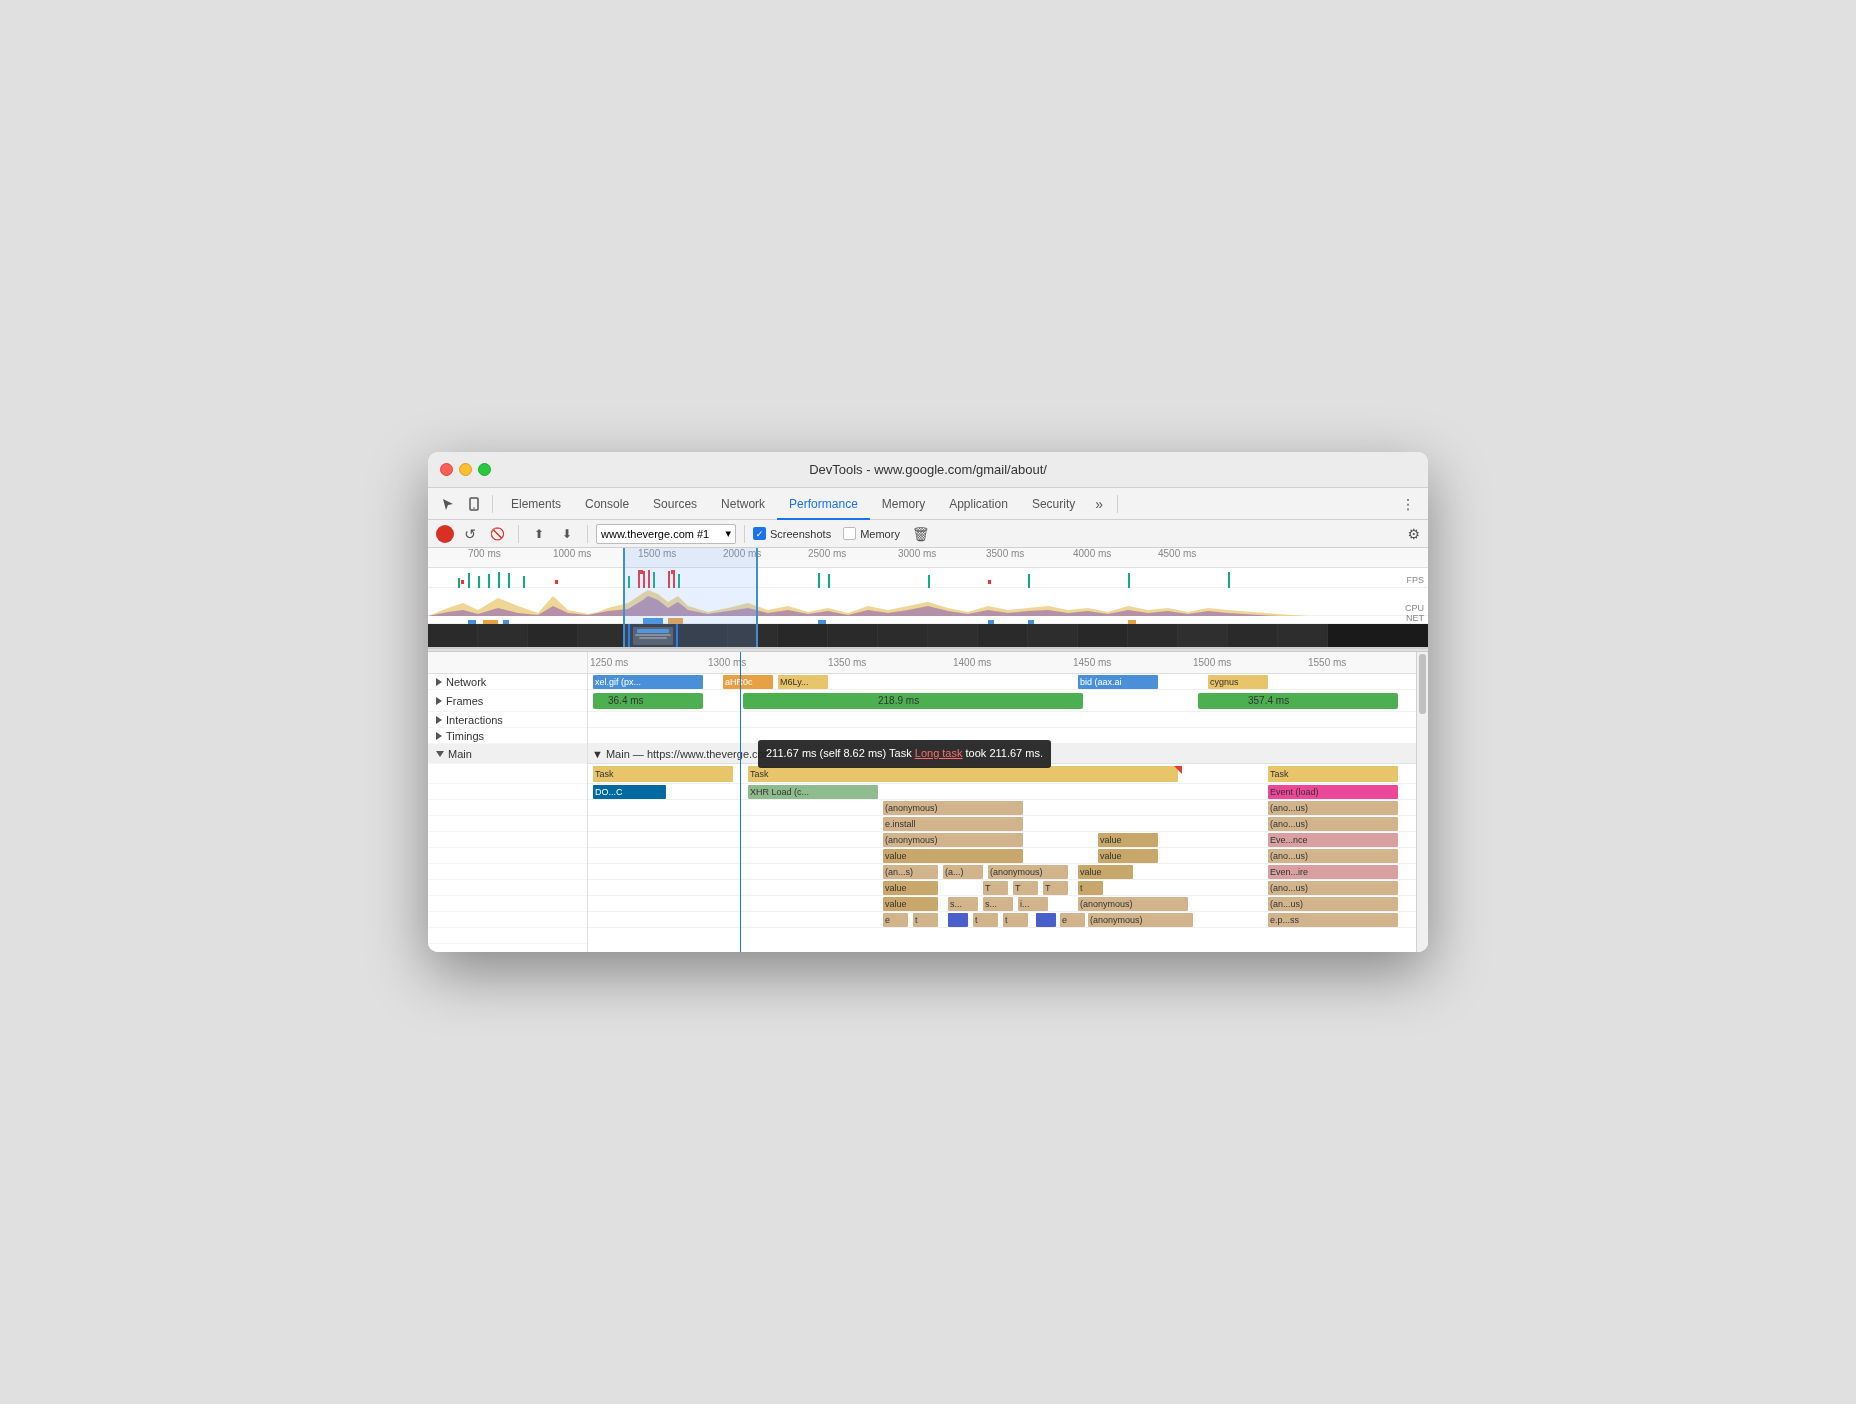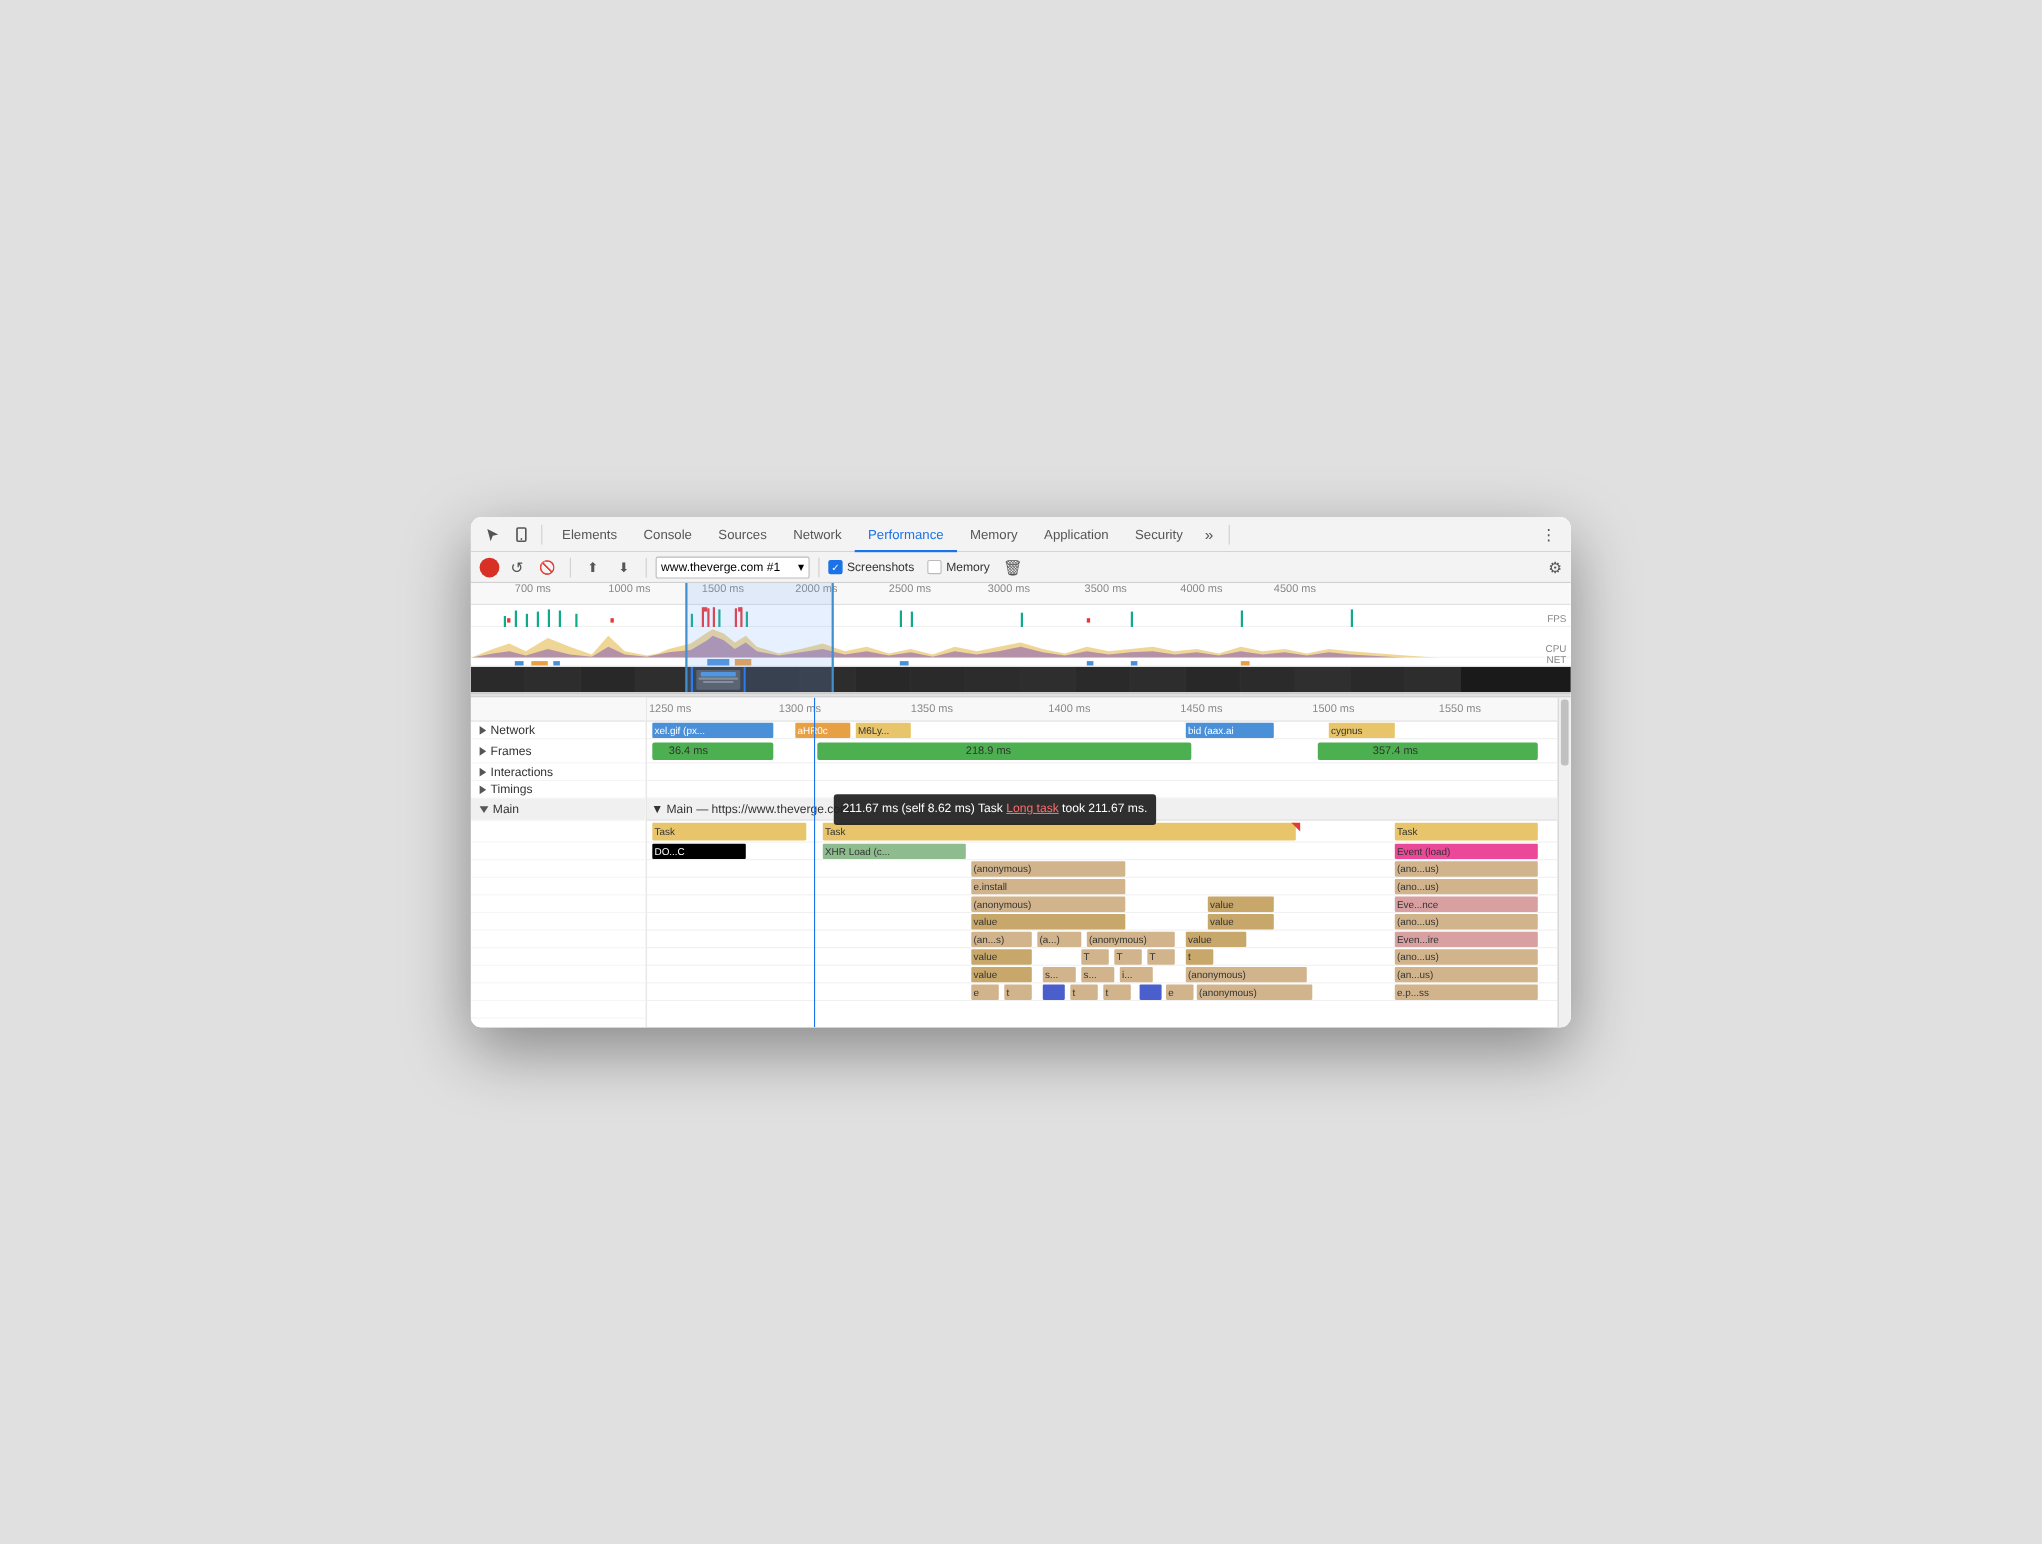--- a/index.html
+++ b/index.html
@@ -297,20 +297,28 @@
       border-right: 2px solid #4090d0;
       top: 0;
       bottom: 0;
     }
   </style>
 </head>
 <body>
 
 <div class="window">
 
+  <div class="title-bar">
+    <div class="traffic-lights">
+      <div class="traffic-light tl-red"></div>
+      <div class="traffic-light tl-yellow"></div>
+      <div class="traffic-light tl-green"></div>
+    </div>
+    <span class="title-bar-title">DevTools - www.google.com/gmail/about/</span>
+  </div>
 
   <div class="devtools">
 
     <div class="toolbar-top">
       <div class="toolbar-icon">
         <svg width="14" height="14" viewBox="0 0 14 14">
             <path d="M2 2l10 5-5 1-2 5z" fill="#555"></path>
           </svg>
       </div>
       <div class="toolbar-icon">
@@ -559,21 +567,21 @@
 
           <div style="height:20px; position:relative; border-bottom:1px solid #f0f0f0;">
             <div class="task-block" style="left:5px; width:140px; height:16px; top:2px; background:#e8c56a;">Task</div>
             <div class="task-block" style="left:160px; width:430px; height:16px; top:2px; background:#e8c56a;">Task</div>
 
             <div style="position:absolute; left:586px; top:2px; width:0; height:0; border-left:8px solid transparent; border-top:8px solid #e53935;"></div>
             <div class="task-block" style="left:680px; width:130px; height:16px; top:2px; background:#e8c56a;">Task</div>
           </div>
 
           <div style="height:16px; position:relative; border-bottom:1px solid #f0f0f0;">
-            <div class="task-block" style="left:5px; width:85px; background:#000000; color:#fff;">DO...C</div>
+            <div class="task-block" style="left:5px; width:73px; background:#0369a1; color:#fff;">DO...C</div>
             <div class="task-block" style="left:160px; width:130px; background:#8fbc8f; color:#333;">XHR Load (c...</div>
             <div class="task-block" style="left:680px; width:130px; background:#ec4899; color:#333;">Event (load)</div>
           </div>
 
 
           <div style="height:16px; position:relative; border-bottom:1px solid #f0f0f0;">
             <div class="task-block" style="left:295px; width:140px; background:#d2b48c; color:#333;">(anonymous)</div>
             <div class="task-block" style="left:680px; width:130px; background:#d2b48c; color:#333;">(ano...us)</div>
           </div>
 

